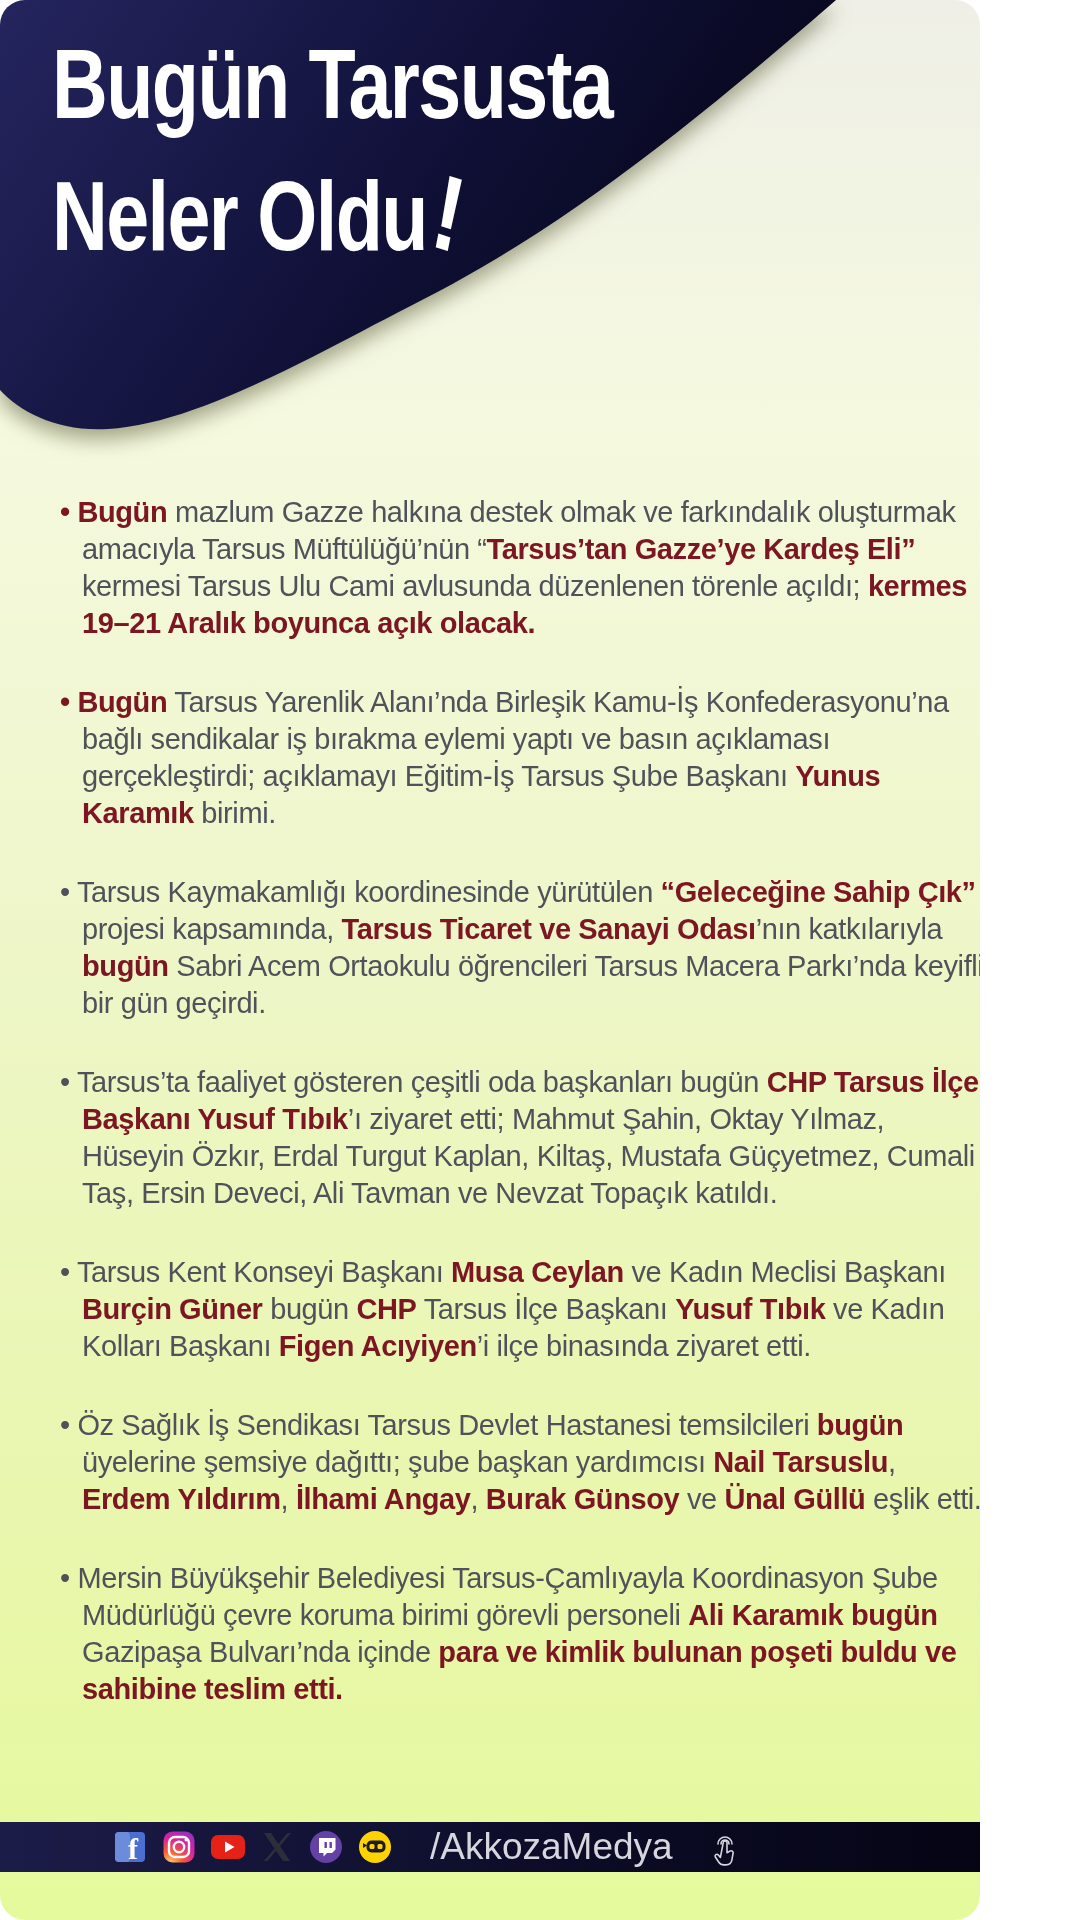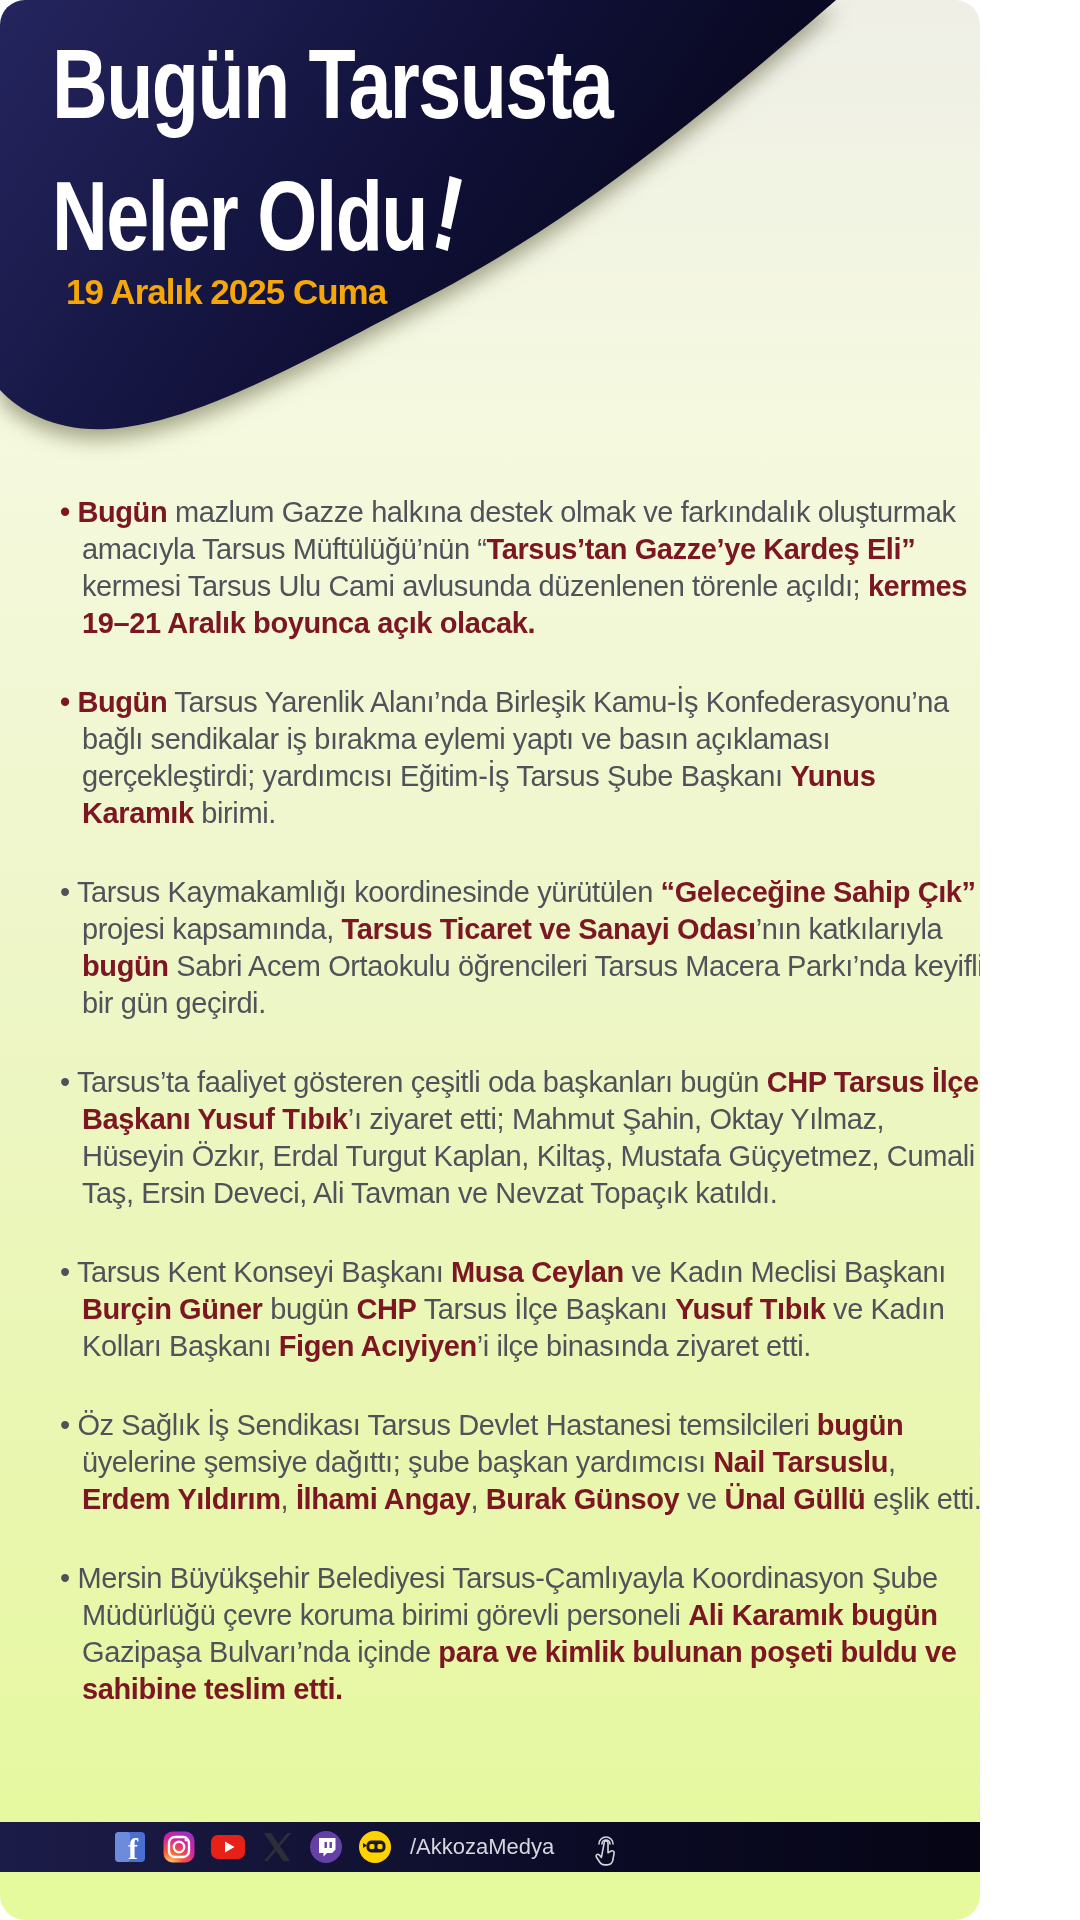--- a/index.html
+++ b/index.html
@@ -37,21 +37,21 @@
 
   
   .prepared{position:absolute;left:82px;top:1748px;font-size:31px;color:#8f9096;}
   .prepared .pname{font-weight:700;color:#73747a;}
 
   
   .bar{position:absolute;left:0;top:1822px;width:1080px;height:50px;
     background:linear-gradient(90deg,#1c1c49 0%,#0b0b26 55%,#040310 100%);
     display:flex;align-items:center;padding-left:112px;box-sizing:border-box;gap:13px;}
   .sicon{width:36px;height:36px;flex:0 0 auto;display:block;}
-  .handle{color:#d6d7de;font-size:22px;margin-left:4px;white-space:nowrap;}
+  .handle{color:#d6d7de;font-size:37px;margin-left:24px;white-space:nowrap;}
   .tap{margin-left:22px;margin-top:10px;flex:0 0 auto;}
   .site{color:#d6d7de;font-size:31px;white-space:nowrap;}
 </style>
 </head>
 <body>
 
 <div class="page">
 
   <div class="swoosh">
     <svg width="1080" height="470" viewBox="0 0 1080 470">
@@ -64,26 +64,25 @@
       </defs>
       <path d="M0,0 H836 C700,118 565,228 422,300 C318,353 198,424 108,429 C58,432 20,412 0,390 Z" fill="url(#navyg)"></path>
     </svg>
   </div>
 
   <div class="title">
     <span class="tline"><span>Bugün Tarsusta</span></span><br>
     <span class="tline"><span>Neler Oldu</span><span class="excl">!</span></span>
   </div>
 
-  <div class="date">19 Aralık 2025 Cuma</div>
 
 
   <div class="content">
       <p><span class="dot-b">• </span><span class="b">Bugün</span><span class="r"> mazlum Gazze halkına destek olmak ve farkındalık oluşturmak amacıyla Tarsus Müftülüğü’nün “</span><span class="b">Tarsus’tan Gazze’ye Kardeş Eli”</span><span class="r"> kermesi Tarsus Ulu Cami avlusunda düzenlenen törenle açıldı; </span><span class="b">kermes 19–21 Aralık boyunca açık olacak.</span></p>
-      <p><span class="dot-b">• </span><span class="b">Bugün</span><span class="r"> Tarsus Yarenlik Alanı’nda Birleşik Kamu-İş Konfederasyonu’na bağlı sendikalar iş bırakma eylemi yaptı ve basın açıklaması gerçekleştirdi; yardımcısı Eğitim-İş Tarsus Şube Başkanı </span><span class="b">Yunus Karamık</span><span class="r"> birimi.</span></p>
+      <p><span class="dot-b">• </span><span class="b">Bugün</span><span class="r"> Tarsus Yarenlik Alanı’nda Birleşik Kamu-İş Konfederasyonu’na bağlı sendikalar iş bırakma eylemi yaptı ve basın açıklaması gerçekleştirdi; açıklamayı Eğitim-İş Tarsus Şube Başkanı </span><span class="b">Yunus Karamık</span><span class="r"> birimi.</span></p>
       <p><span class="dot-r">• </span><span class="r">Tarsus Kaymakamlığı koordinesinde yürütülen </span><span class="b">“Geleceğine Sahip Çık”</span><span class="r"> projesi kapsamında, </span><span class="b">Tarsus Ticaret ve Sanayi Odası</span><span class="r">’nın katkılarıyla </span><span class="b">bugün</span><span class="r"> Sabri Acem Ortaokulu öğrencileri Tarsus Macera Parkı’nda keyifli bir gün geçirdi.</span></p>
       <p><span class="dot-r">• </span><span class="r">Tarsus’ta faaliyet gösteren çeşitli oda başkanları bugün </span><span class="b">CHP Tarsus İlçe Başkanı Yusuf Tıbık</span><span class="r">’ı ziyaret etti; Mahmut Şahin, Oktay Yılmaz, Hüseyin Özkır, Erdal Turgut Kaplan, Kiltaş, Mustafa Güçyetmez, Cumali Taş, Ersin Deveci, Ali Tavman ve Nevzat Topaçık katıldı.</span></p>
       <p><span class="dot-r">• </span><span class="r">Tarsus Kent Konseyi Başkanı </span><span class="b">Musa Ceylan</span><span class="r"> ve Kadın Meclisi Başkanı </span><span class="b">Burçin Güner</span><span class="r"> bugün </span><span class="b">CHP</span><span class="r"> Tarsus İlçe Başkanı </span><span class="b">Yusuf Tıbık</span><span class="r"> ve Kadın Kolları Başkanı </span><span class="b">Figen Acıyiyen</span><span class="r">’i ilçe binasında ziyaret etti.</span></p>
       <p><span class="dot-r">• </span><span class="r">Öz Sağlık İş Sendikası Tarsus Devlet Hastanesi temsilcileri </span><span class="b">bugün</span><span class="r"> üyelerine şemsiye dağıttı; şube başkan yardımcısı </span><span class="b">Nail Tarsuslu</span><span class="r">, </span><span class="b">Erdem Yıldırım</span><span class="r">, </span><span class="b">İlhami Angay</span><span class="r">, </span><span class="b">Burak Günsoy</span><span class="r"> ve </span><span class="b">Ünal Güllü</span><span class="r"> eşlik etti.</span></p>
       <p><span class="dot-r">• </span><span class="r">Mersin Büyükşehir Belediyesi Tarsus-Çamlıyayla Koordinasyon Şube Müdürlüğü çevre koruma birimi görevli personeli </span><span class="b">Ali Karamık bugün</span><span class="r"> Gazipaşa Bulvarı’nda içinde </span><span class="b">para ve kimlik bulunan poşeti buldu ve sahibine teslim etti.</span></p>
     </div>
 
 
   <div class="bar">
 

